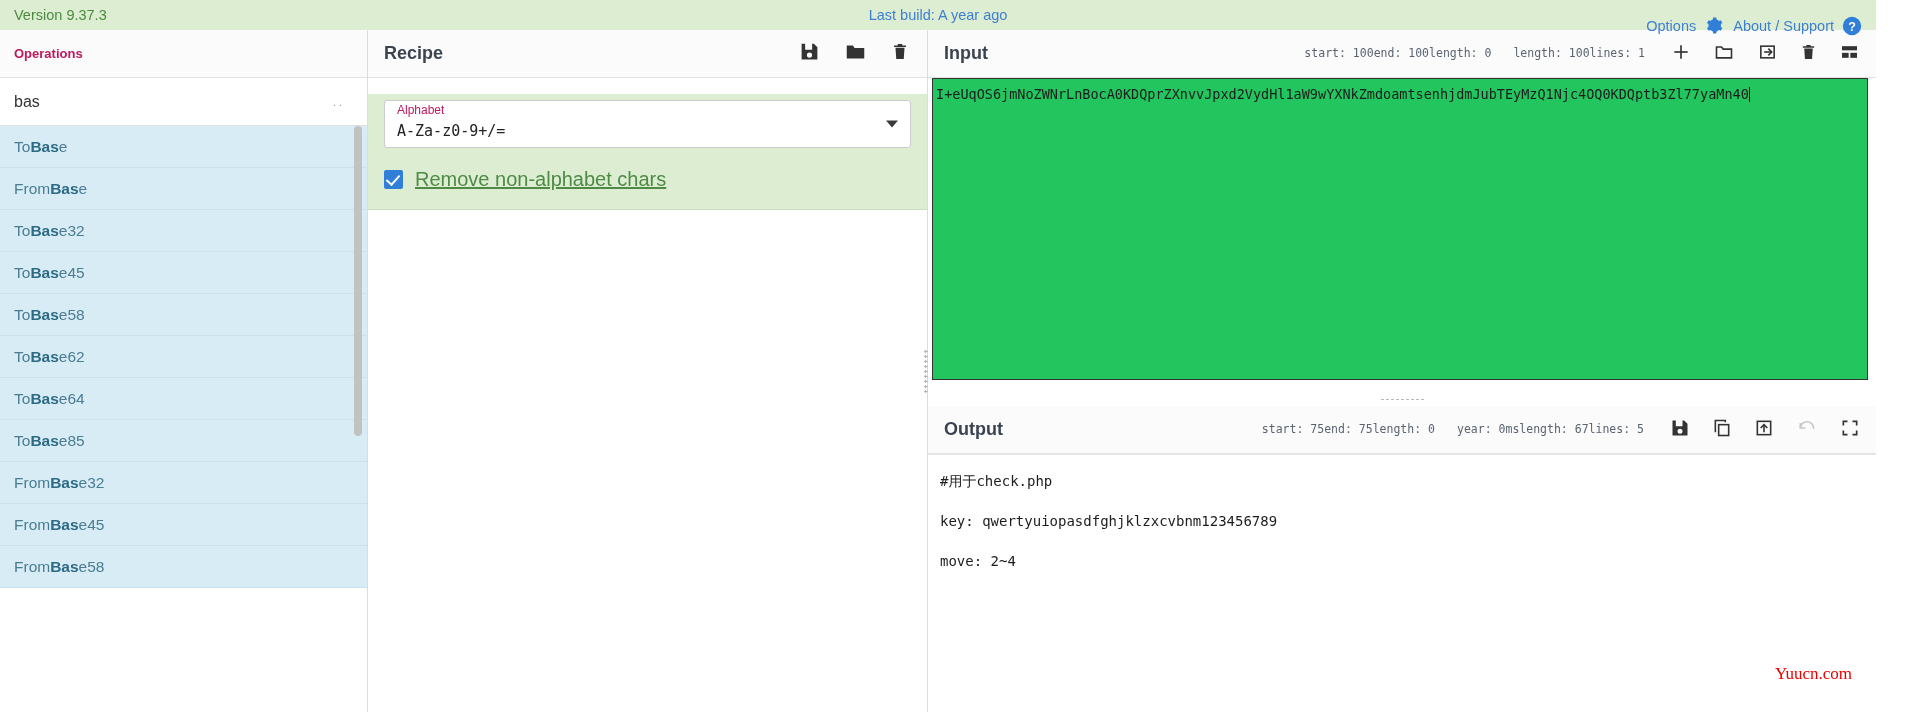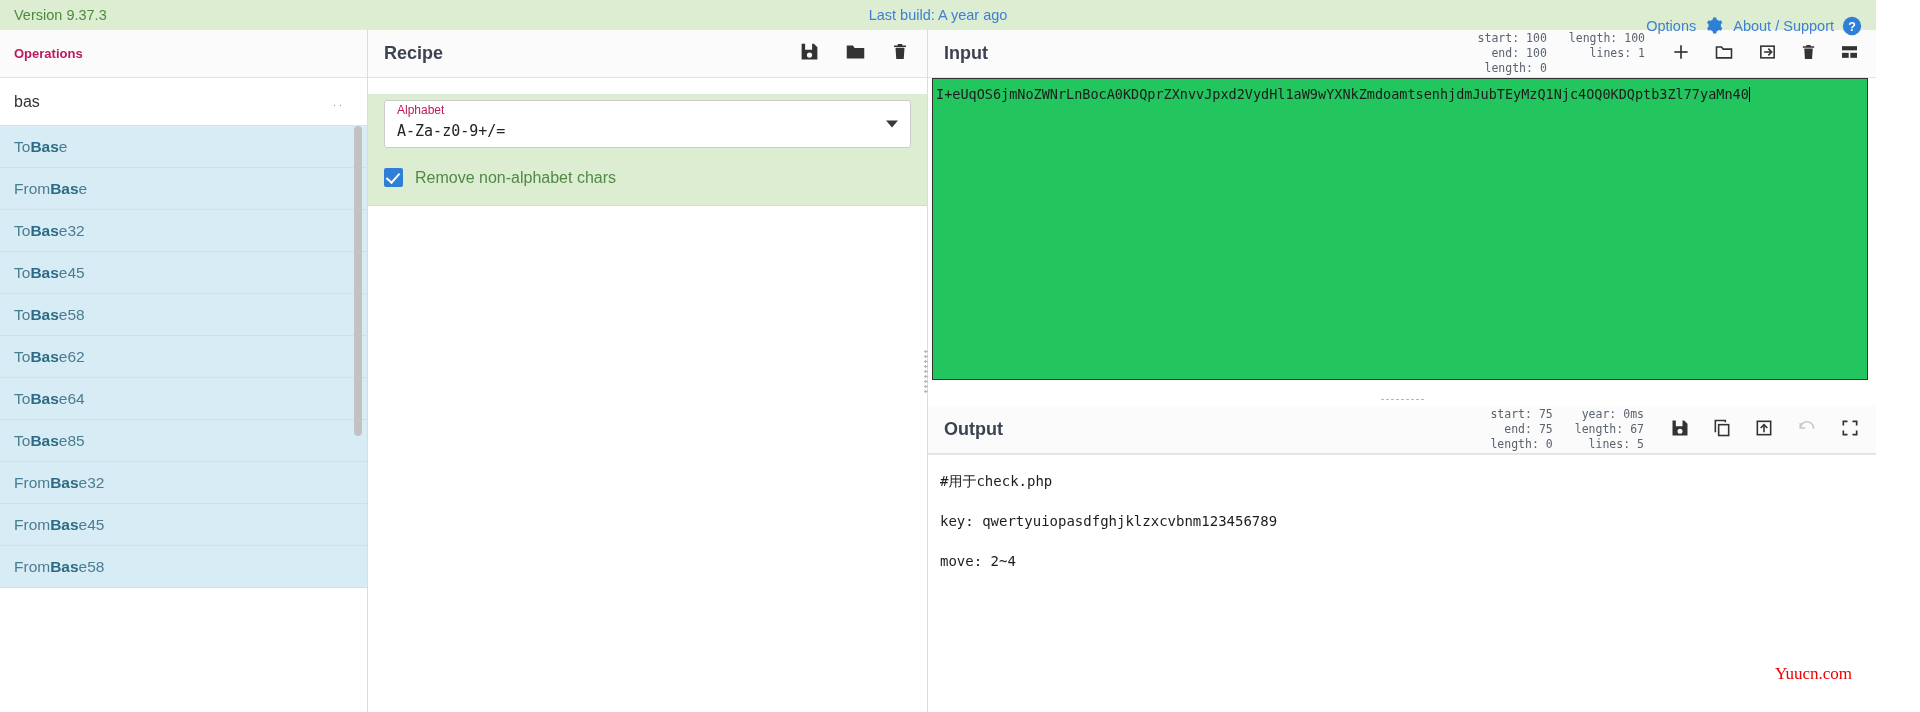--- a/index.html
+++ b/index.html
@@ -147,21 +147,21 @@
     width: 19px; height: 19px; border-radius: 2px;
     background: #2f7fd8; position: relative; flex: 0 0 19px;
     cursor: pointer;
   }
   .cbox::after {
     content: ""; position: absolute;
     left: 5px; top: 2px; width: 6px; height: 11px;
     border: solid #fff; border-width: 0 2.5px 2.5px 0;
     transform: rotate(42deg);
   }
-  .arg-check .lbl { font-size: 16px; color: #4f8a47; }
+  .arg-check .lbl { font-size: 20px; color: #4f8a47; text-decoration: underline; }
   .recipe-body { flex: 1 1 auto; background: #fff; }
   .splitter-v {
     position: absolute; right: -3px; top: 0; bottom: 0;
     width: 6px; cursor: col-resize;
   }
   .grip-dots {
     position: absolute; top: 50%; transform: translateY(-50%);
     width: 4px; height: 44px;
     background-image: radial-gradient(#b8b8b8 1px, transparent 1.2px);
     background-size: 3px 5px;
@@ -176,21 +176,21 @@
     background: #fbfbfb;
     border-bottom: 1px solid #e2e2e2;
     padding: 0 16px;
   }
   .io-head h2 { font-size: 18px; font-weight: bold; color: #3b4351; }
   .io-stats {
     margin-left: auto; display: flex; gap: 22px;
     font-family: "DejaVu Sans Mono", monospace;
     font-size: 11.5px; color: #5a6470; line-height: 1.28;
   }
-  .stat-col { display: flex; flex-direction: column; align-items: flex-end; }
+  .stat-col { display: flex; flex-direction: row; }
   .stat-col .row { white-space: pre; }
   .io-icons { display: flex; gap: 22px; align-items: center; margin-left: 26px; }
 
   .input-area {
     flex: 0 0 316px;
     padding: 0 8px 0 4px;
     background: #fff;
     position: relative;
   }
   .input-box {

